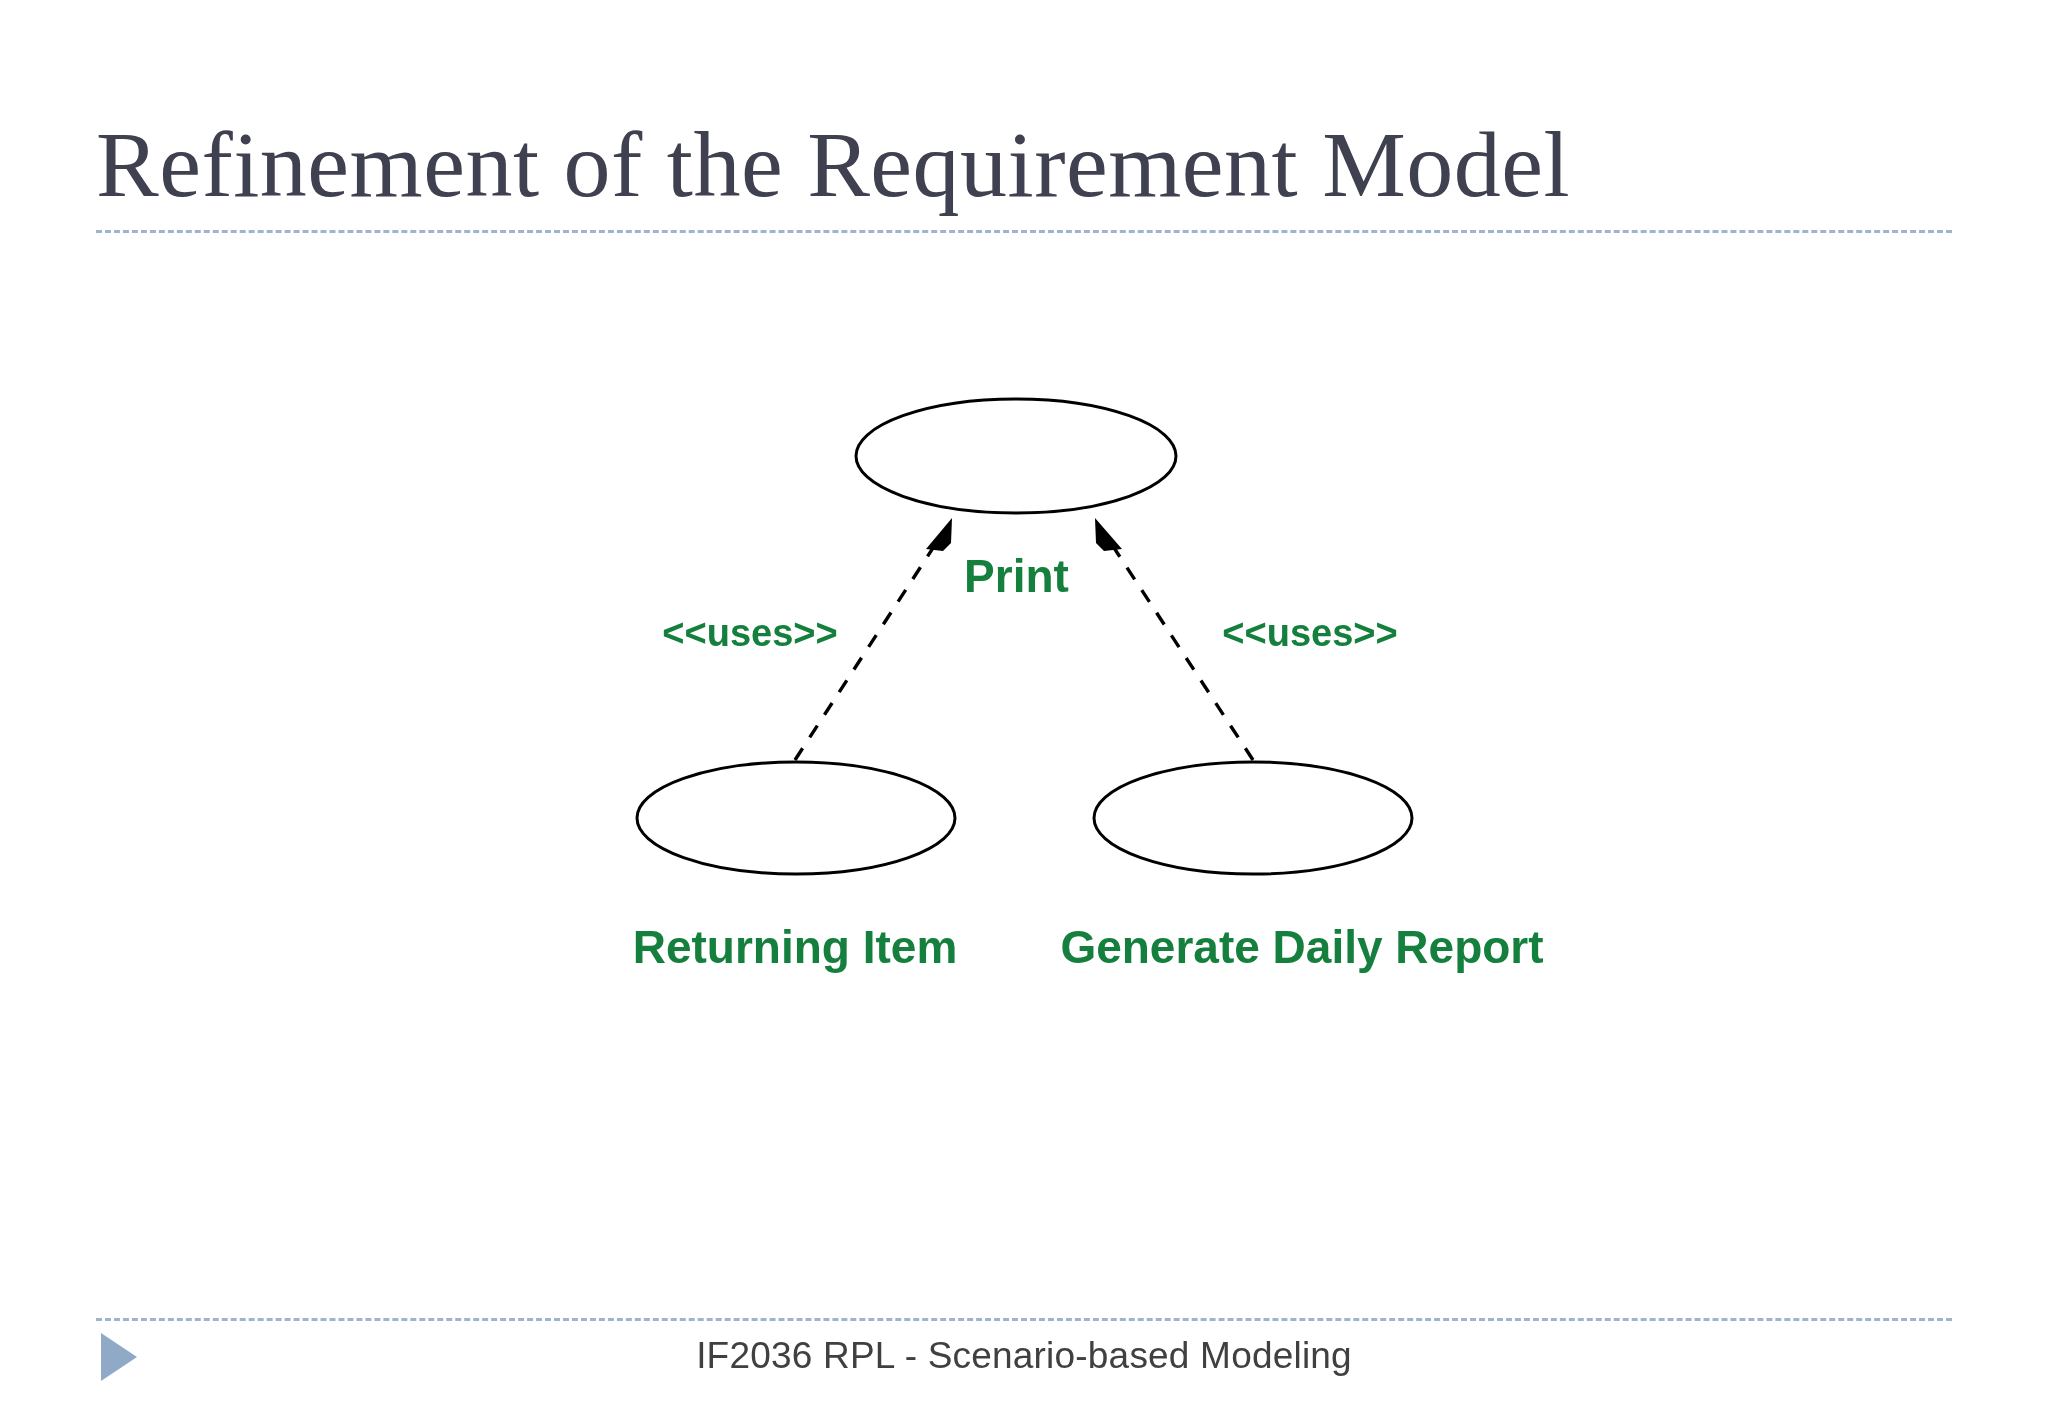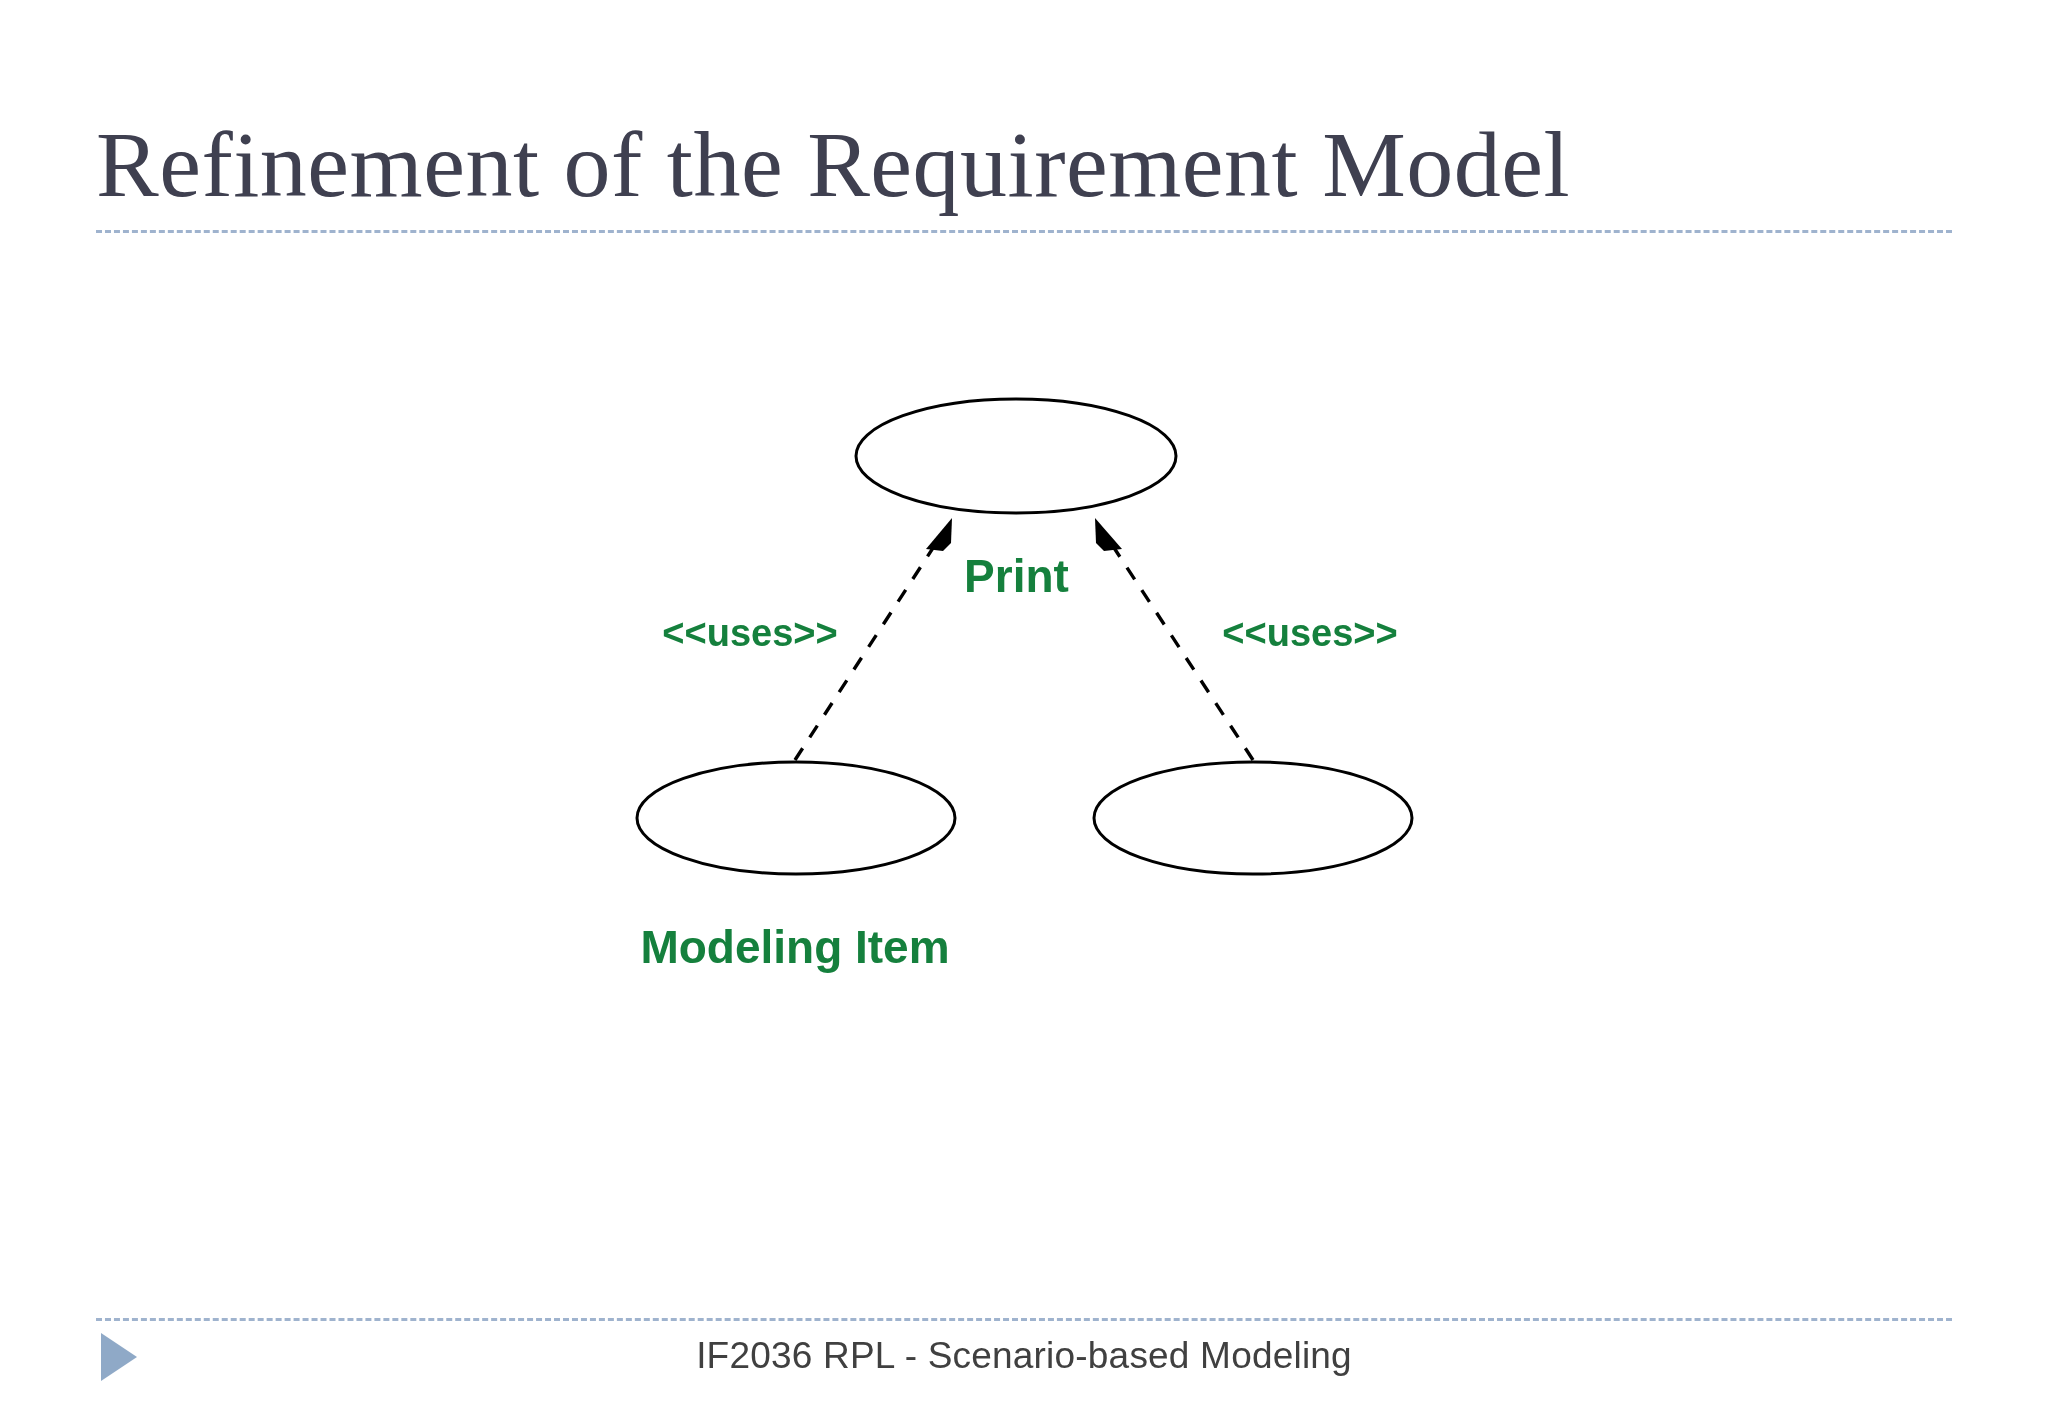--- a/index.html
+++ b/index.html
@@ -163,22 +163,23 @@
 
       <ellipse class="uc-ellipse" cx="1253" cy="818" rx="159" ry="56"></ellipse>
     </svg>
 
     <div class="dgm-label label-print">Print</div>
 
     <div class="dgm-label label-uses-left">&lt;&lt;uses&gt;&gt;</div>
 
     <div class="dgm-label label-uses-right">&lt;&lt;uses&gt;&gt;</div>
 
-    <div class="dgm-label label-returning">Modeling Item</div>
+    <div class="dgm-label label-returning">Returning Item</div>
 
+    <div class="dgm-label label-generate">Generate Daily Report</div>
   </div>
 
   <div class="rule rule-bottom"></div>
 
   <div class="footer-triangle"></div>
 
   <div class="footer-text">IF2036 RPL - Scenario-based Modeling</div>
 
 </div>
 

